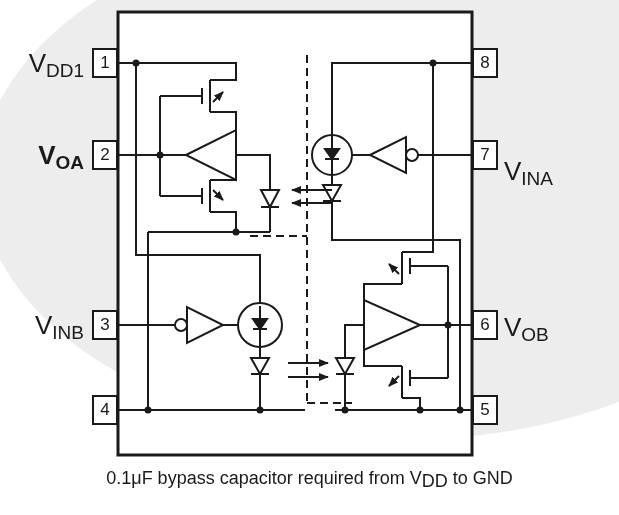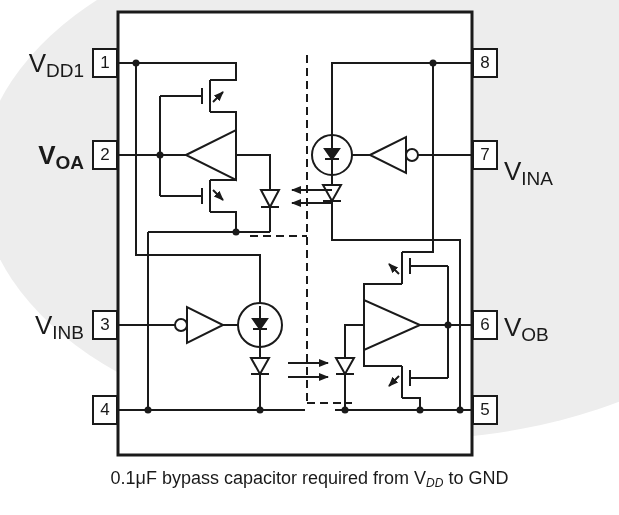--- a/index.html
+++ b/index.html
@@ -21,21 +21,21 @@
     position:absolute;height:38px;line-height:38px;font-size:26px;
     white-space:nowrap;
   }
   .pin-label.left{left:0;width:84px;text-align:right;}
   .pin-label.right{left:504px;width:112px;text-align:left;}
   .lab-sub{font-size:19px;vertical-align:-5px;}
   .caption{
     position:absolute;left:0;top:468px;width:619px;text-align:center;
     font-size:18px;
   }
-  .cap-sub{font-size:12px;vertical-align:-3px;font-style:italic;}
+  .cap-sub{font-size:18px;vertical-align:-3px;}
 </style>
 </head>
 <body>
 
 <div class="stage">
 
   <div class="swoosh"></div>
 
   <svg class="circuit" width="619" height="515" viewBox="0 0 619 515">
     <defs>

